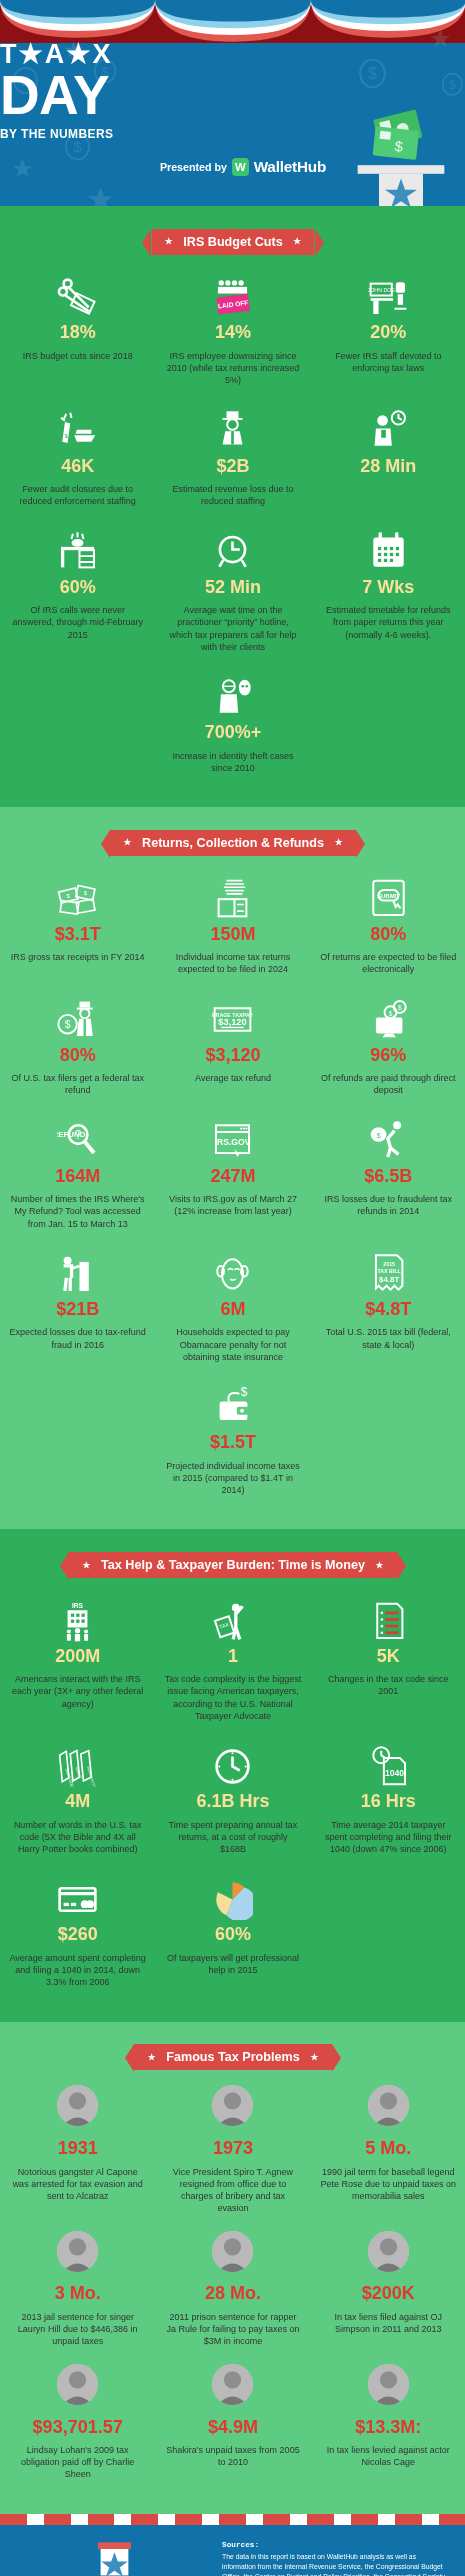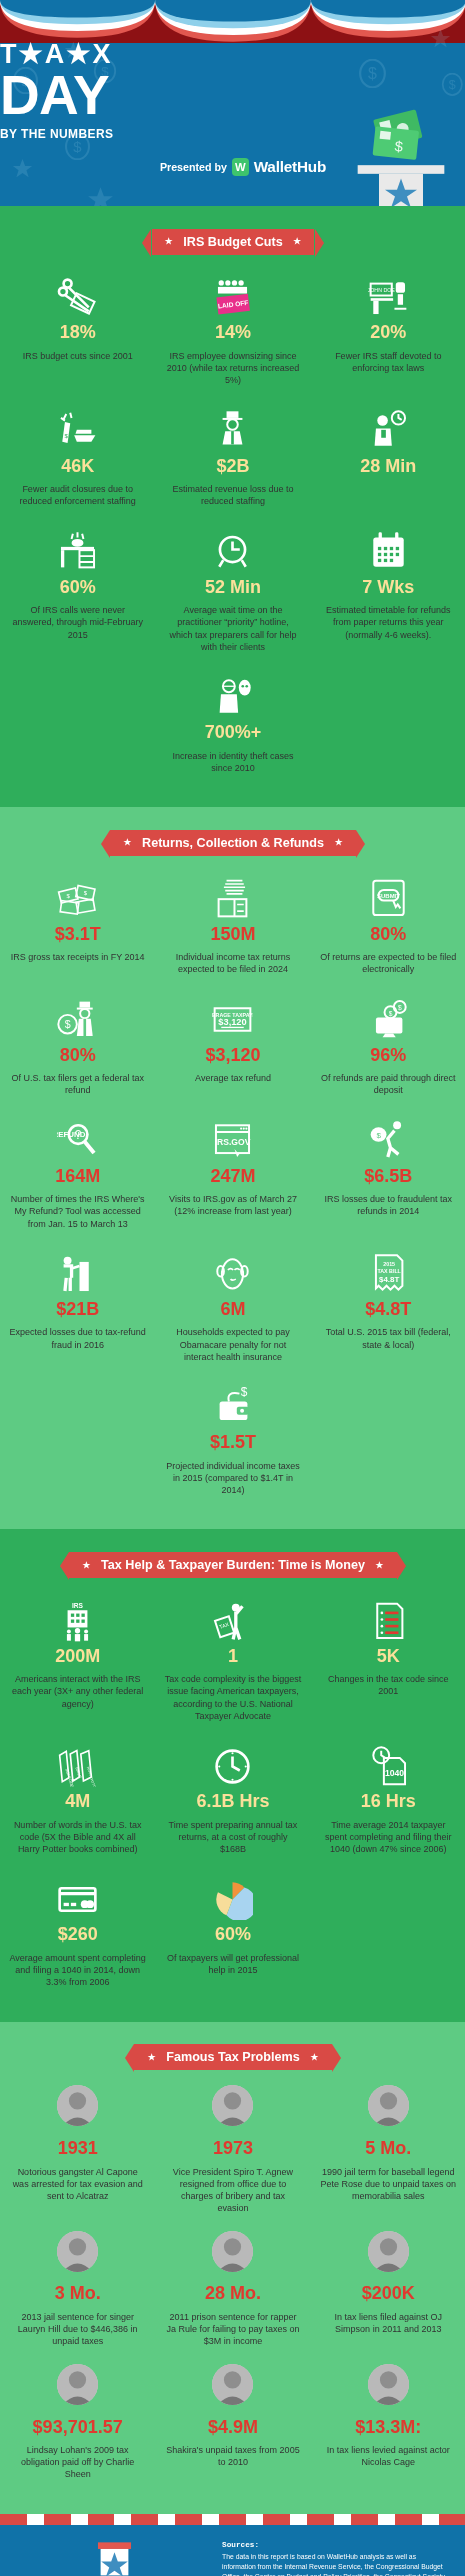--- a/index.html
+++ b/index.html
@@ -194,21 +194,21 @@
           <div class="cell">
             <div class="icon-box">
               <svg width="41" height="41" viewBox="0 0 62 62">
                 <circle cx="16" cy="10" r="6" fill="none" stroke="#ffffff" stroke-width="4"></circle>
                 <circle cx="9" cy="22" r="6" fill="none" stroke="#ffffff" stroke-width="4"></circle>
                 <path d="M18,16 L48,46 M13,28 L48,52" stroke="#ffffff" stroke-width="4" fill="none"></path>
                 <rect x="24" y="30" width="30" height="20" transform="rotate(25 39 40)" fill="none" stroke="#ffffff" stroke-width="3"></rect>
               </svg>
             </div>
             <div class="stat stat-cream">18%</div>
-            <div class="desc">IRS budget cuts since 2001</div>
+            <div class="desc">IRS budget cuts since 2018</div>
           </div>
           <div class="cell">
             <div class="icon-box">
               <svg width="41" height="41" viewBox="0 0 62 62">
                 <circle cx="14" cy="9" r="4" fill="#ffffff"></circle>
                 <circle cx="24" cy="9" r="4" fill="#ffffff"></circle>
                 <circle cx="34" cy="9" r="4" fill="#ffffff"></circle>
                 <circle cx="44" cy="9" r="4" fill="#ffffff"></circle>
                 <rect x="9" y="15" width="44" height="10" fill="#ffffff"></rect>
                 <rect x="8" y="28" width="48" height="26" transform="rotate(-7 32 41)" fill="#e8308a"></rect>
@@ -495,21 +495,21 @@
             <div class="icon-box">
               <svg width="41" height="41" viewBox="0 0 62 62">
                 <ellipse cx="31" cy="30" rx="16" ry="22" fill="none" stroke="#ffffff" stroke-width="3"></ellipse>
                 <ellipse cx="13" cy="26" rx="5" ry="8" fill="none" stroke="#ffffff" stroke-width="3"></ellipse>
                 <ellipse cx="49" cy="26" rx="5" ry="8" fill="none" stroke="#ffffff" stroke-width="3"></ellipse>
                 <path d="M24,24 q4,-4 8,0 M34,24 q4,-4 8,0" stroke="#ffffff" stroke-width="2.5" fill="none"></path>
                 <path d="M28,38 q3,3 8,0" stroke="#ffffff" stroke-width="2.5" fill="none"></path>
               </svg>
             </div>
             <div class="stat stat-red">6M</div>
-            <div class="desc">Households expected to pay Obamacare penalty for not interact health insurance</div>
+            <div class="desc">Households expected to pay Obamacare penalty for not obtaining state insurance</div>
           </div>
           <div class="cell">
             <div class="icon-box">
               <svg width="41" height="41" viewBox="0 0 62 62">
                 <path d="M12,2 H44 L52,10 V48 L46,54 L40,48 L34,54 L28,48 L22,54 L16,48 L12,52 Z" fill="none" stroke="#ffffff" stroke-width="3"></path>
                 <text x="32" y="18" text-anchor="middle" font-size="8" font-weight="bold" fill="#ffffff" font-family="Liberation Sans, sans-serif">2015</text>
                 <text x="32" y="28" text-anchor="middle" font-size="8" font-weight="bold" fill="#ffffff" font-family="Liberation Sans, sans-serif">TAX BILL</text>
                 <text x="32" y="42" text-anchor="middle" font-size="12" font-weight="bold" fill="#ffffff" font-family="Liberation Sans, sans-serif">$4.8T</text>
               </svg>
             </div>

